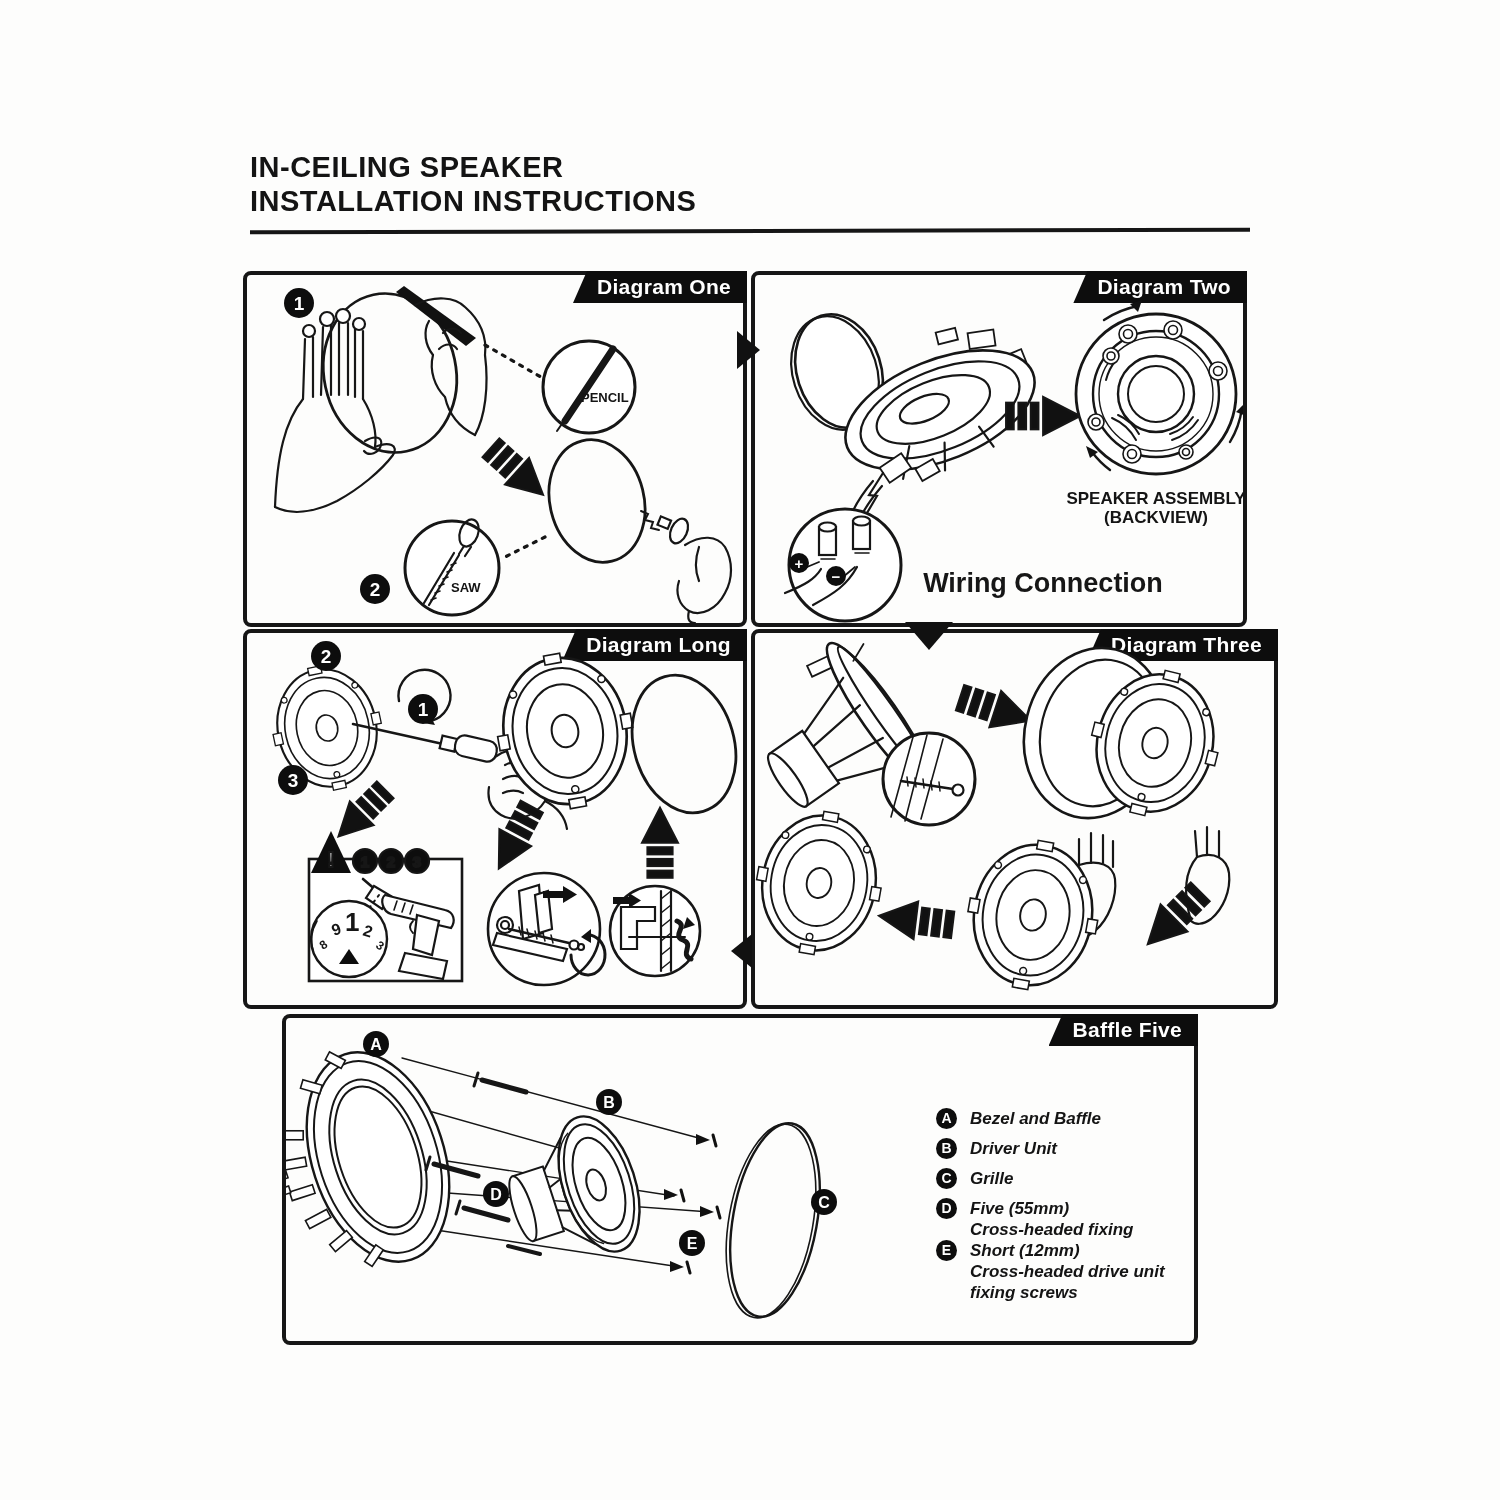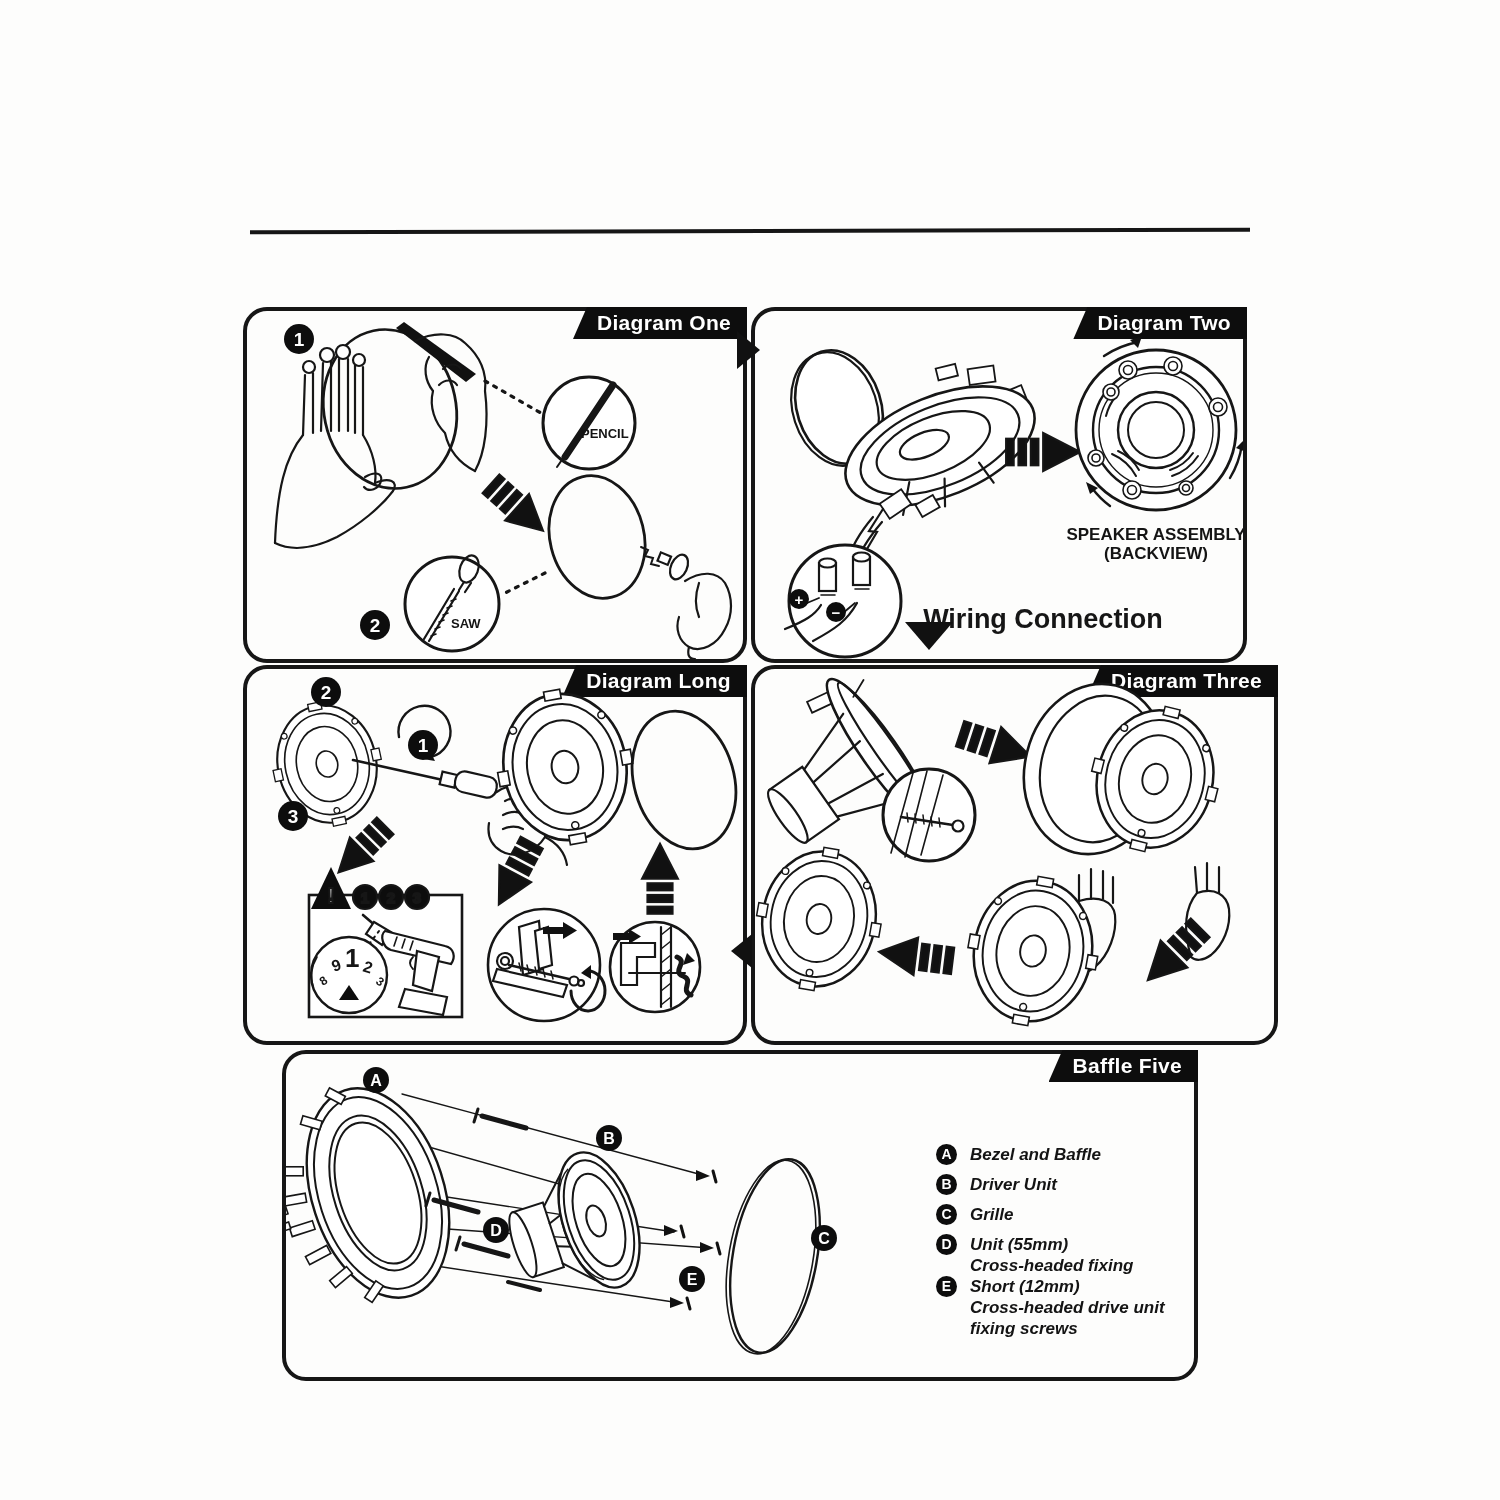--- a/index.html
+++ b/index.html
@@ -2,21 +2,21 @@
 <html><head>
 <meta charset="utf-8">
 <style>
   html,body{margin:0;padding:0;background:#ffffff;}
   .page{position:relative;width:1500px;height:1500px;background:#fdfdfc;overflow:hidden;
         font-family:"Liberation Sans", sans-serif;color:#141414;}
   .title{position:absolute;left:250px;top:150px;font-size:29px;font-weight:bold;
          letter-spacing:.5px;line-height:34px;color:#141414;}
   .rule{position:absolute;left:250px;top:229px;width:1000px;height:4px;background:#161616;
         transform:rotate(-.15deg);}
-  .panel{position:absolute;border:4px solid #161616;border-radius:24px;background:transparent;margin-top:36px;}
+  .panel{position:absolute;border:4px solid #161616;border-radius:8px;background:transparent;}
   .p1{left:243px;top:271px;width:496px;height:348px;}
   .p2{left:751px;top:271px;width:488px;height:348px;}
   .p4{left:243px;top:629px;width:496px;height:372px;}
   .p3{left:751px;top:629px;width:488px;height:372px;padding-left:31px;}
   .p5{left:282px;top:1014px;width:908px;height:323px;}
   .hdr{position:absolute;top:-4px;right:-4px;background:#0d0d0d;color:#fff;
        font-size:21px;font-weight:bold;height:32px;line-height:31px;padding:0 16px 0 24px;
        clip-path:polygon(14px 0,100% 0,100% 100%,0 100%);letter-spacing:.3px;}
   .panel svg{position:absolute;left:0;top:0;}
   .conn{position:absolute;width:0;height:0;}
@@ -55,20 +55,24 @@
         <rect x="-8" y="67" width="16" height="9" stroke-width="1.6"></rect>
         <rect x="-66" y="-6" width="10" height="14" stroke-width="1.6"></rect>
         <rect x="56" y="-6" width="10" height="14" stroke-width="1.6"></rect>
         <circle cx="-44" cy="-44" r="3.5" stroke-width="1.5"></circle>
         <circle cx="44" cy="-44" r="3.5" stroke-width="1.5"></circle>
         <circle cx="0" cy="58" r="3.5" stroke-width="1.5"></circle>
       </g>
     </defs>
   </svg>
 
+  <div class="title">
+    <div>IN-CEILING SPEAKER</div>
+    <div>INSTALLATION INSTRUCTIONS</div>
+  </div>
   <div class="rule"></div>
 
   <div class="panel p1">
     <div class="hdr">Diagram One</div>
     <svg viewBox="0 0 496 348" width="496" height="348">
       <g stroke="#161616" fill="none" stroke-width="2.2" stroke-linecap="round">
 
         <ellipse cx="143" cy="98" rx="66" ry="80" transform="rotate(-12 143 98)" stroke-width="2.8"></ellipse>
 
         <g>
@@ -493,21 +497,21 @@
       <div class="lgd-row">
         <span class="lgd-badge">B</span>
         <span class="lgd-text">Driver Unit</span>
       </div>
       <div class="lgd-row">
         <span class="lgd-badge">C</span>
         <span class="lgd-text">Grille</span>
       </div>
       <div class="lgd-row tight">
         <span class="lgd-badge">D</span>
-        <span class="lgd-text">Unit (55mm)</span>
+        <span class="lgd-text">Five (55mm)</span>
       </div>
       <div class="lgd-row cont">
         <span class="lgd-badge"></span>
         <span class="lgd-text">Cross-headed fixing</span>
       </div>
       <div class="lgd-row tight">
         <span class="lgd-badge">E</span>
         <span class="lgd-text">Short (12mm)</span>
       </div>
       <div class="lgd-row cont">

